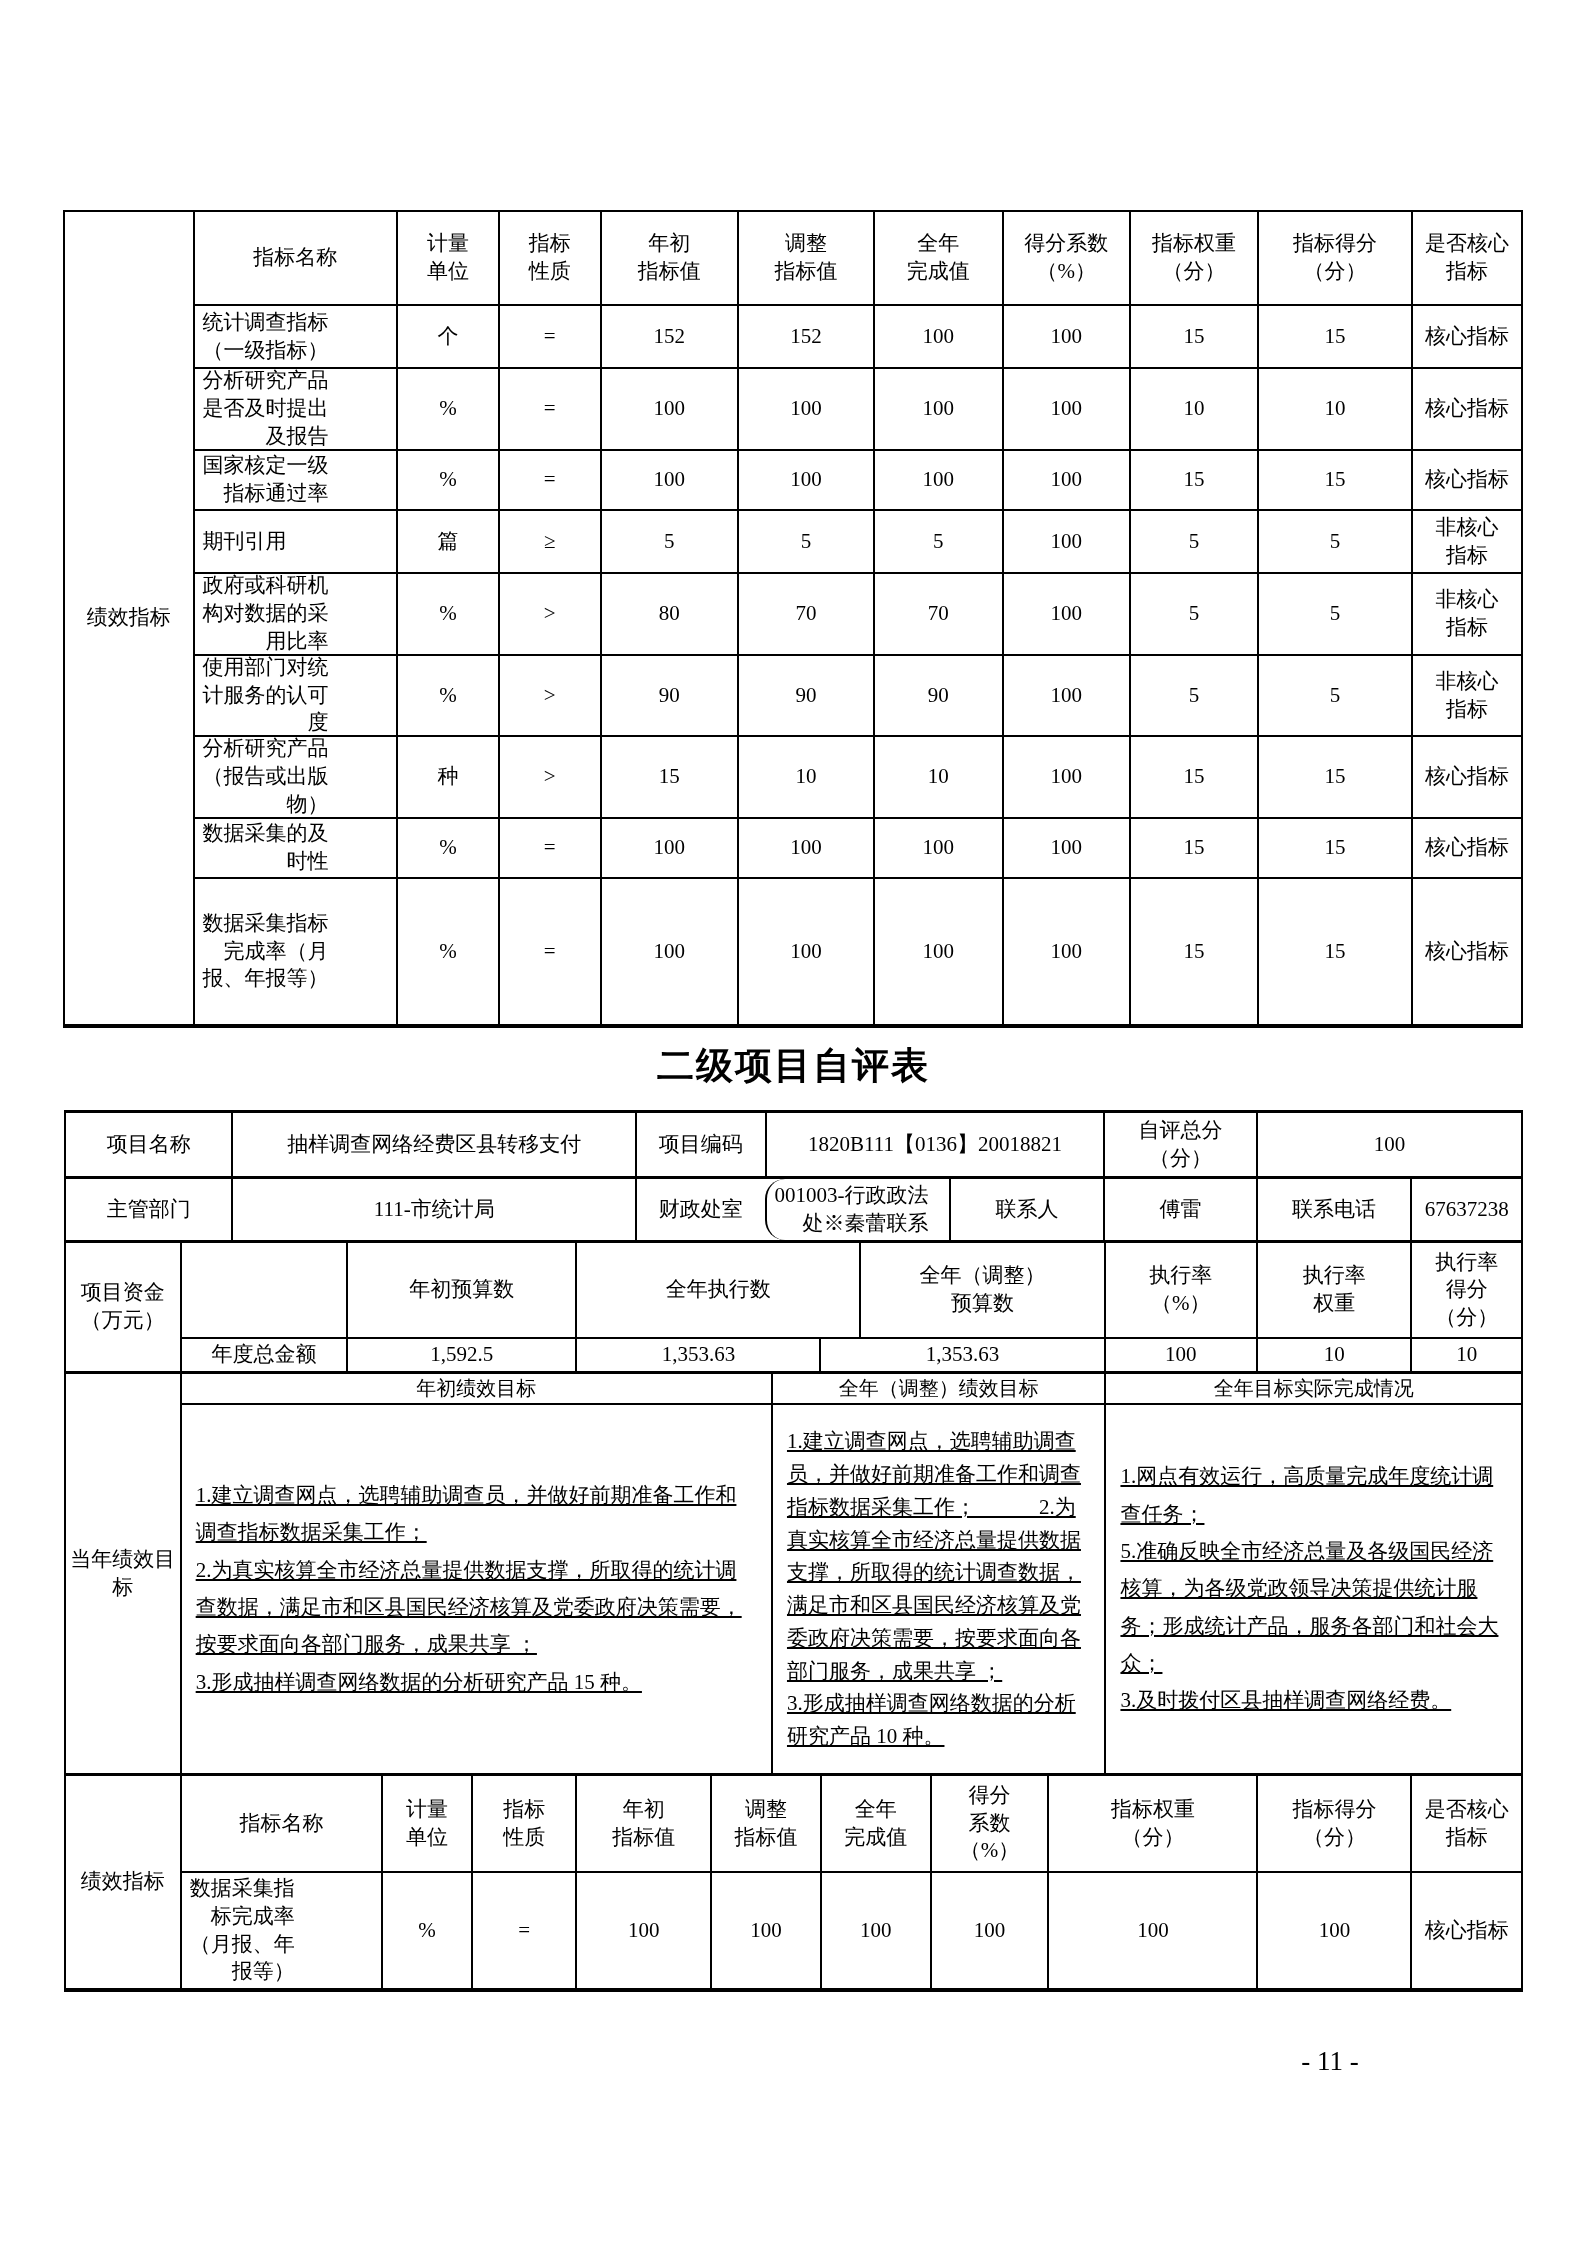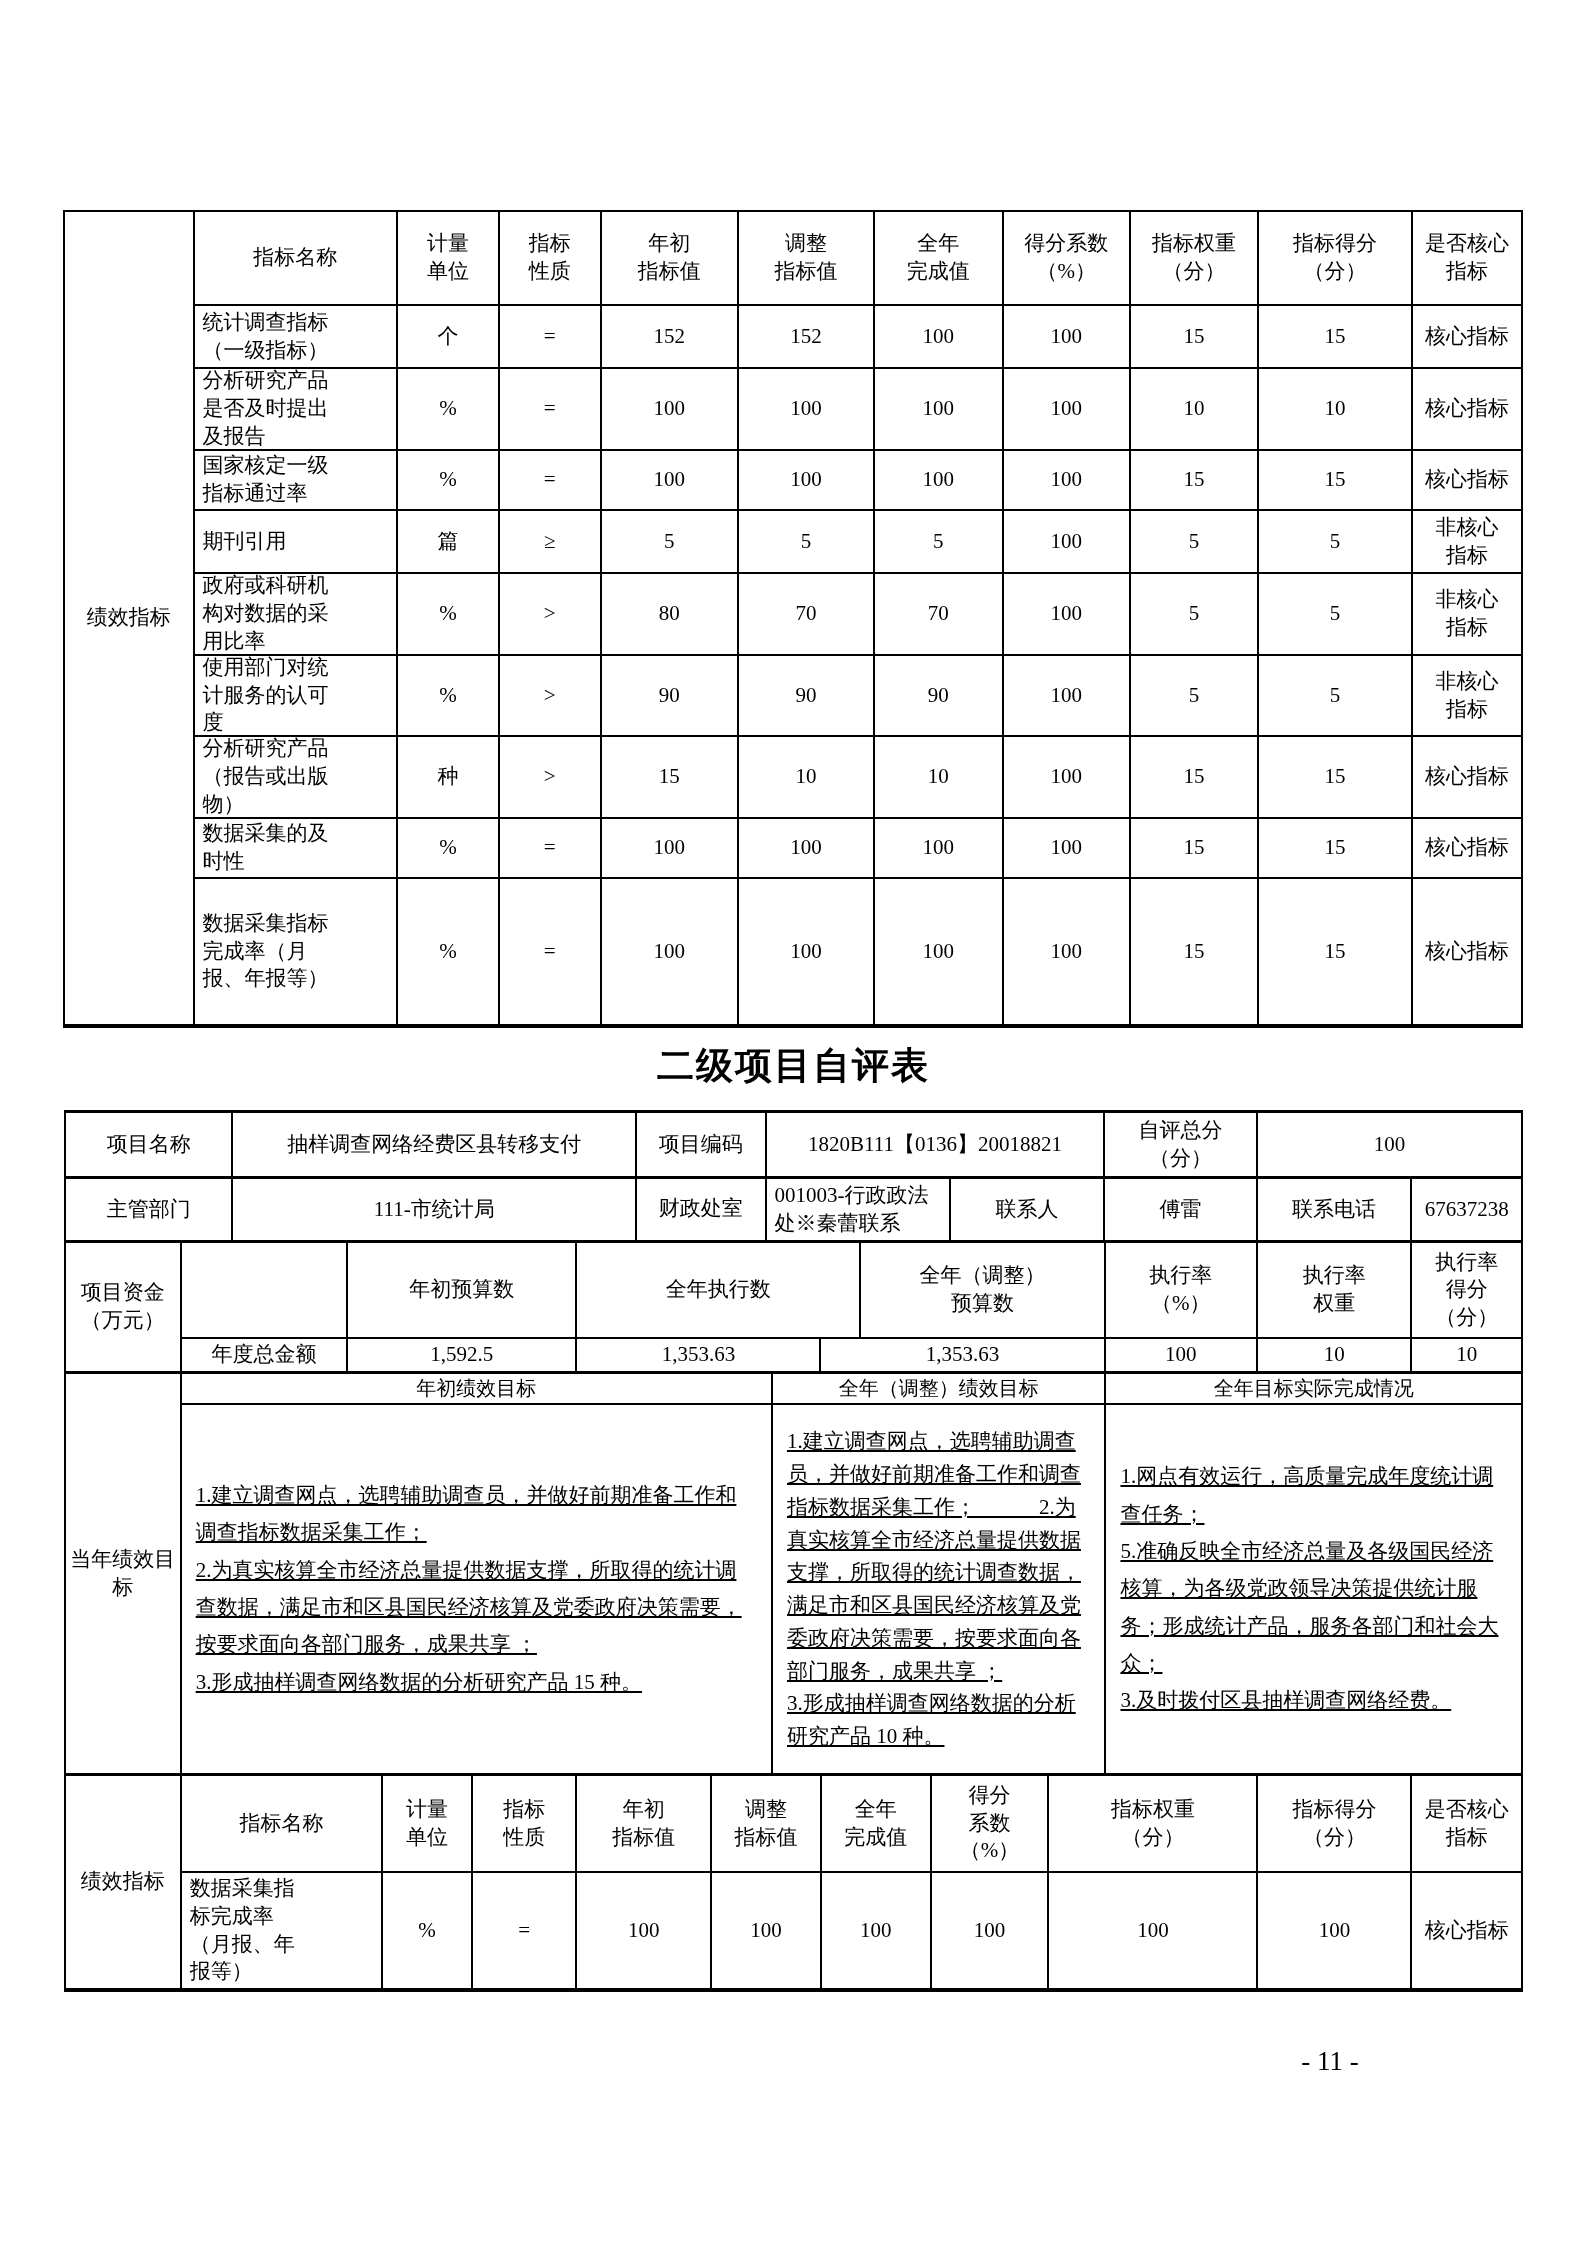--- a/index.html
+++ b/index.html
@@ -4,21 +4,21 @@
 <style>
   html,body{margin:0;padding:0;background:#888;}
   .page{
     position:relative;width:1587px;height:2245px;background:#ffffff;
     font-family:"Liberation Serif","DejaVu Serif",serif;color:#000;
     font-size:21px;line-height:1.32;margin:0 auto;overflow:hidden;
   }
   
   .cell{box-sizing:border-box;display:flex;align-items:center;justify-content:center;
         text-align:center;white-space:pre-line;padding:2px 4px;overflow:hidden;}
-  .cell.left{justify-content:flex-start;text-align:left;padding-left:8px;}
+  .cell.left{justify-content:flex-start;text-align:right;padding-left:8px;border-radius:20px;}
   .row{display:flex;box-sizing:border-box;}
   
   .t1{position:absolute;left:63px;top:210px;width:1460px;height:818px;
       border:2px solid #000;border-bottom:4px solid #000;display:flex;box-sizing:border-box;}
   .t1-corner{width:8.9%;display:flex;align-items:center;justify-content:center;
              border-right:2px solid #000;box-sizing:border-box;}
   .t1-rows{flex:1;display:flex;flex-direction:column;}
   .t1-rows .row{border-top:2px solid #000;}
   .t1-rows .row:first-child{border-top:none;}
   .t1 .cell{border-left:2px solid #000;}
@@ -46,21 +46,21 @@
   .t2 .cell:first-child{border-left:none;}
   .sec-label{width:7.95%;display:flex;align-items:center;justify-content:center;
              text-align:center;white-space:pre-line;border-right:2px solid #000;box-sizing:border-box;}
   .sec-body{flex:1;display:flex;flex-direction:column;}
   .sec-body .row{border-top:2px solid #000;}
   .sec-body .row:first-child{border-top:none;}
   
   .a0{width:11.37%;} .a1{width:27.74%;} .a2{width:8.90%;} .a3{width:23.29%;}
   .a4{width:10.48%;} .a5{flex:1;}
   
-  .b0{width:11.37%;} .b1{width:27.74%;} .b2{width:8.90%;font-family:Liberation Mono, monospace;} .b3{width:12.67%;}
+  .b0{width:11.37%;} .b1{width:27.74%;} .b2{width:8.90%;} .b3{width:12.67%;}
   .b4{width:10.62%;} .b5{width:10.48%;} .b6{width:10.62%;} .b7{flex:1;}
   
   .f0{width:12.28%;text-align:right;} .f1{width:17.11%;} .f2{width:18.23%;} .f3{width:21.21%;}
   .f4{width:11.38%;} .f5{width:11.53%;} .f6{flex:1;}
   
   .g0{width:44.0%;} .g1{width:24.9%;} .g2{flex:1;}
   .goal-hdr{height:29px;font-size:20px;}
   .goal-hdr .cell{padding:0 4px;}
   .goal-text{flex:1;}
   .goal-text .cell{align-items:center;justify-content:flex-start;text-align:left;

